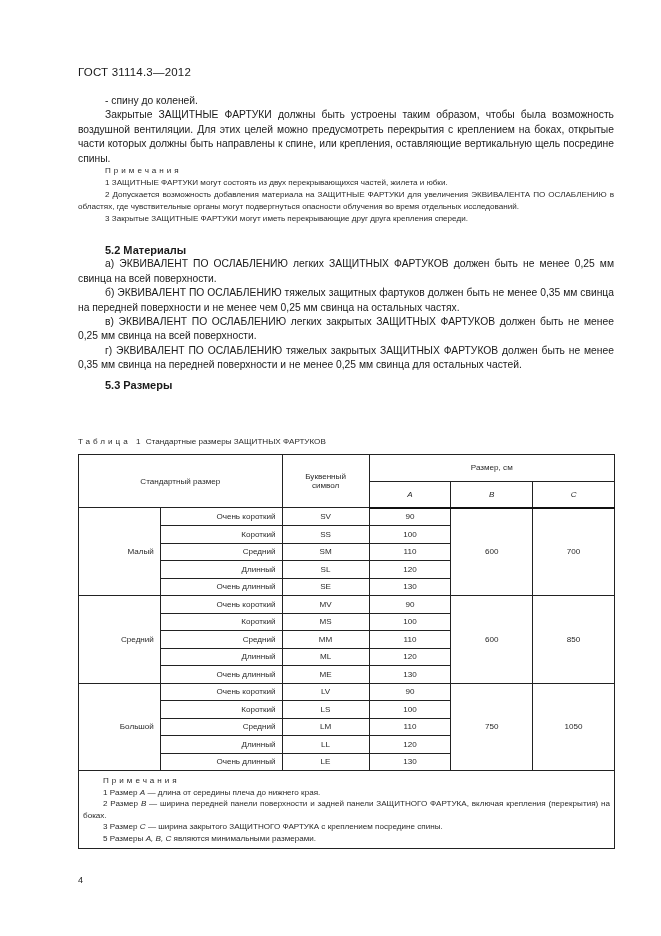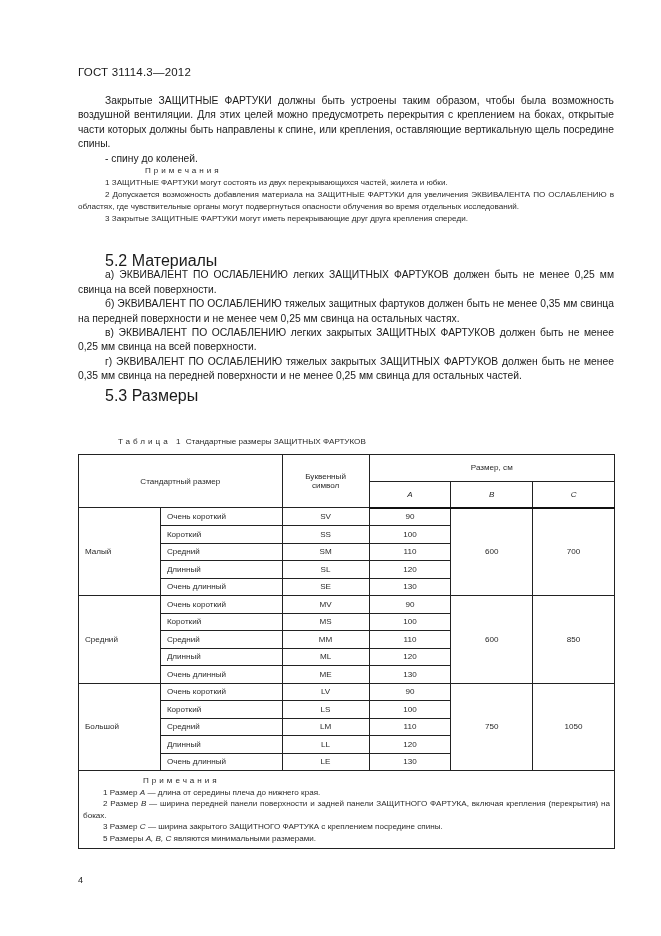--- a/index.html
+++ b/index.html
@@ -4,38 +4,38 @@
 <style>
   html, body { margin:0; padding:0; background:#ffffff; }
   body { width:661px; height:936px; position:relative; overflow:hidden;
          font-family:"Liberation Sans", "DejaVu Sans", sans-serif; color:#1a1a1a; }
   .abs { position:absolute; }
   .hdr { left:78px; top:66px; font-weight:normal; font-size:11.5px; letter-spacing:0.2px; }
   .txt { left:78px; width:536px; font-size:10.3px; line-height:14.4px; text-align:justify; }
   .ind { text-indent:27px; }
   .p { margin:0; }
   .note { font-size:8.1px; line-height:11.9px; color:#2a2a2a; }
-  .sp { letter-spacing:3px;margin-left:40px; }
-  .h2 { font-weight:normal; font-size:16px;margin-top:11px; }
+  .sp { letter-spacing:3px; }
+  .h2 { font-weight:bold; font-size:11px; }
   .i { font-style:italic; }
   table.t { position:absolute; left:78px; top:454px; width:537px; border-collapse:collapse;
             font-size:8.1px; color:#2a2a2a; }
   table.t td { border:1px solid #222; padding:0 6px; height:16.5px; text-align:center; vertical-align:middle; }
-  table.t td.l { text-align:left; }
+  table.t td.l { text-align:right; }
   table.t tr.hb td { border-bottom:2.5px solid #111; }
   .pn { left:78px; top:875px; font-size:9px; }
 </style>
 </head>
 <body>
 
 <div class="abs hdr">ГОСТ  31114.3—2012</div>
 
 <div class="abs txt" style="top:94px;">
+  <p class="p ind">- спину до коленей.</p>
   <p class="p ind">Закрытые ЗАЩИТНЫЕ ФАРТУКИ должны быть устроены таким образом, чтобы была возможность воздушной вентиляции. Для этих целей можно предусмотреть перекрытия с креплением на боках, открытые части которых должны быть направлены к спине, или крепления, оставляющие вертикальную щель посредине спины.</p>
-  <p class="p ind">- спину до коленей.</p>
 </div>
 
 <div class="abs txt note" style="top:165px;">
   <p class="p ind sp">Примечания</p>
   <p class="p ind">1  ЗАЩИТНЫЕ ФАРТУКИ могут состоять из двух перекрывающихся частей, жилета и юбки.</p>
   <p class="p ind">2 Допускается возможность добавления материала на ЗАЩИТНЫЕ ФАРТУКИ для увеличения ЭКВИВАЛЕНТА ПО ОСЛАБЛЕНИЮ в областях, где чувствительные органы могут подвергнуться опасности облучения во время отдельных исследований.</p>
   <p class="p ind">3  Закрытые ЗАЩИТНЫЕ ФАРТУКИ могут иметь перекрывающие друг друга крепления спереди.</p>
 </div>
 
 <div class="abs txt" style="top:243px;">

